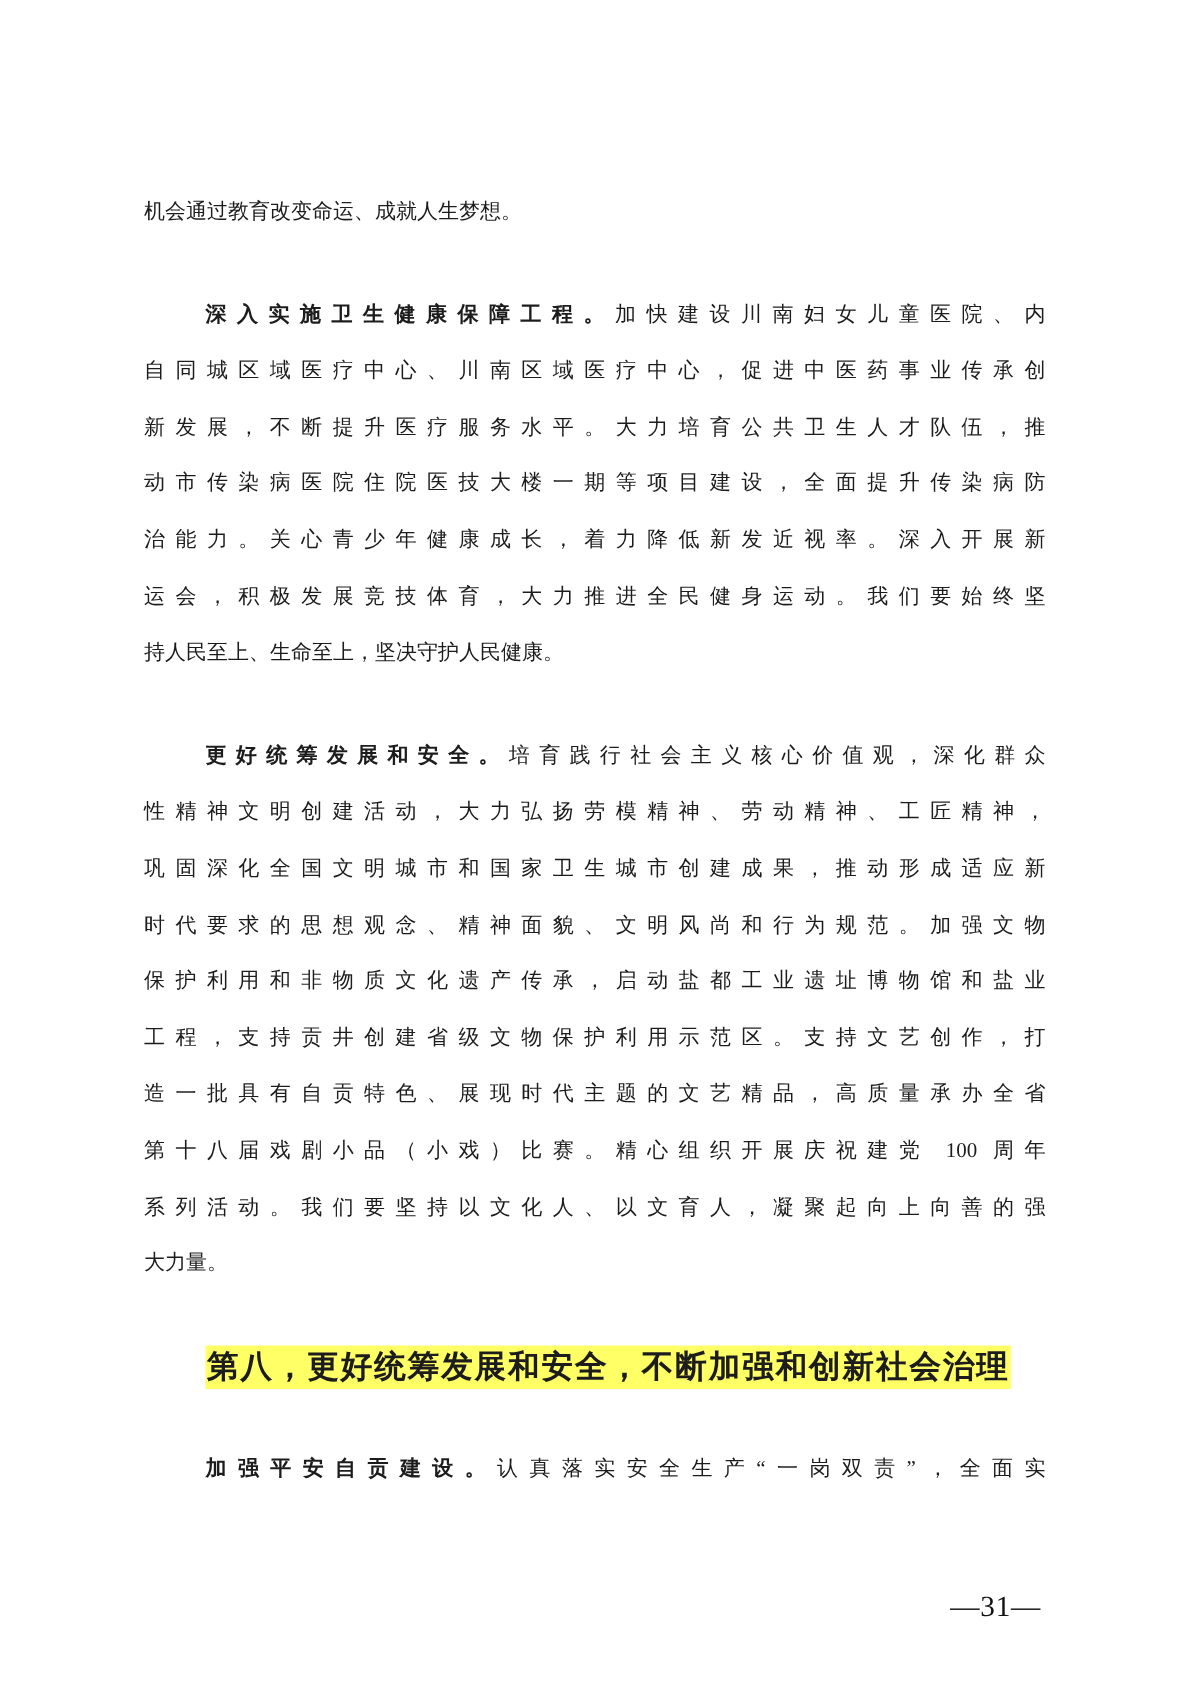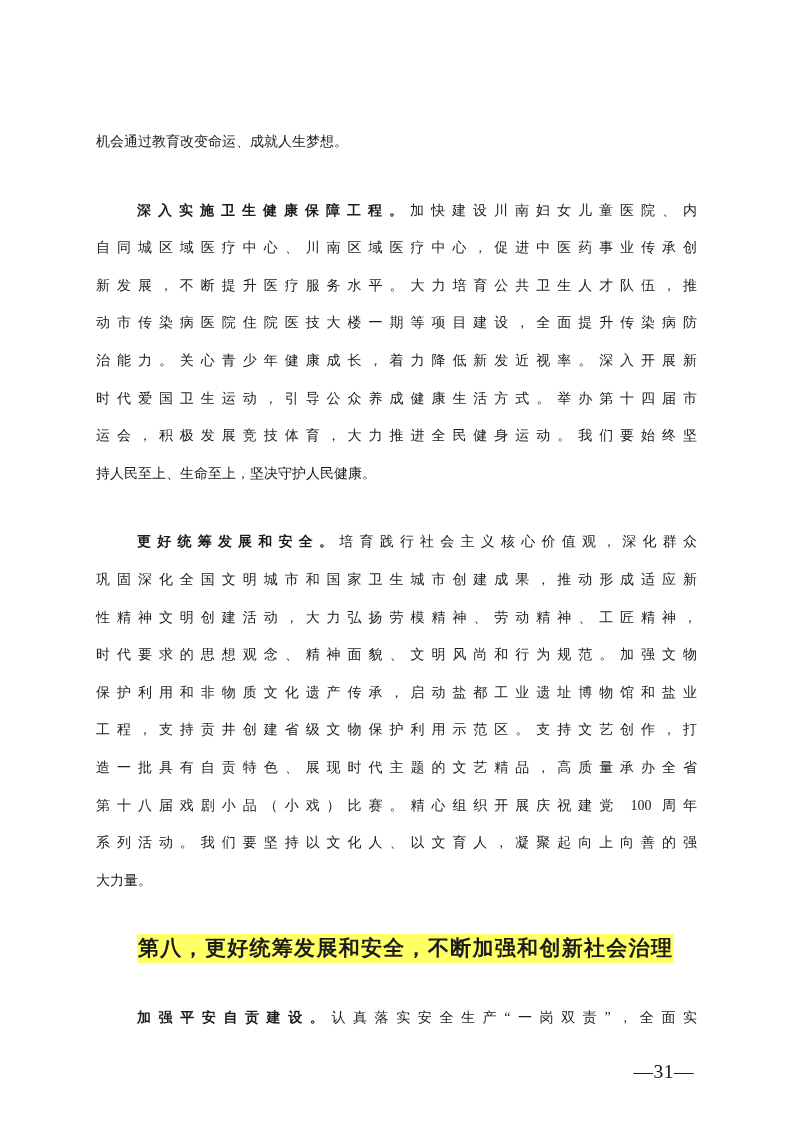--- a/index.html
+++ b/index.html
@@ -62,26 +62,25 @@
 <body style="color: rgb(28, 28, 28); background: rgb(255, 255, 255);">
 
 <div class="page">
   <div class="text-block">
       <div class="line"><span class="seg">机会通过教育改变命运、成就人生梦想。</span></div>
       <div class="line justify indent"><span class="seg bold">深入实施卫生健康保障工程。</span><span class="seg">加快建设川南妇女儿童医院、内</span></div>
       <div class="line justify"><span class="seg">自同城区域医疗中心、川南区域医疗中心，促进中医药事业传承创</span></div>
       <div class="line justify"><span class="seg">新发展，不断提升医疗服务水平。大力培育公共卫生人才队伍，推</span></div>
       <div class="line justify"><span class="seg">动市传染病医院住院医技大楼一期等项目建设，全面提升传染病防</span></div>
       <div class="line justify"><span class="seg">治能力。关心青少年健康成长，着力降低新发近视率。深入开展新</span></div>
-      <div class="line justify"><span class="seg">时代爱国卫生运动，引导公众养成健康生活方式。举办第十四届市</span></div>
       <div class="line justify"><span class="seg">运会，积极发展竞技体育，大力推进全民健身运动。我们要始终坚</span></div>
       <div class="line"><span class="seg">持人民至上、生命至上，坚决守护人民健康。</span></div>
       <div class="line justify indent"><span class="seg bold">更好统筹发展和安全。</span><span class="seg">培育践行社会主义核心价值观，深化群众</span></div>
+      <div class="line justify"><span class="seg">性精神文明创建活动，大力弘扬劳模精神、劳动精神、工匠精神，</span></div>
       <div class="line justify"><span class="seg">巩固深化全国文明城市和国家卫生城市创建成果，推动形成适应新</span></div>
-      <div class="line justify"><span class="seg">性精神文明创建活动，大力弘扬劳模精神、劳动精神、工匠精神，</span></div>
       <div class="line justify"><span class="seg">时代要求的思想观念、精神面貌、文明风尚和行为规范。加强文物</span></div>
       <div class="line justify"><span class="seg">保护利用和非物质文化遗产传承，启动盐都工业遗址博物馆和盐业</span></div>
       <div class="line justify"><span class="seg">工程，支持贡井创建省级文物保护利用示范区。支持文艺创作，打</span></div>
       <div class="line justify"><span class="seg">造一批具有自贡特色、展现时代主题的文艺精品，高质量承办全省</span></div>
       <div class="line justify"><span class="seg">第十八届戏剧小品（小戏）比赛。精心组织开展庆祝建党 100 周年</span></div>
       <div class="line justify"><span class="seg">系列活动。我们要坚持以文化人、以文育人，凝聚起向上向善的强</span></div>
       <div class="line"><span class="seg">大力量。</span></div>
       <div class="line indent head"><span class="seg hl">第八，更好统筹发展和安全，不断加强和创新社会治理</span></div>
       <div class="line justify indent"><span class="seg bold">加强平安自贡建设。</span><span class="seg">认真落实安全生产“一岗双责”，全面实</span></div>
     </div>

